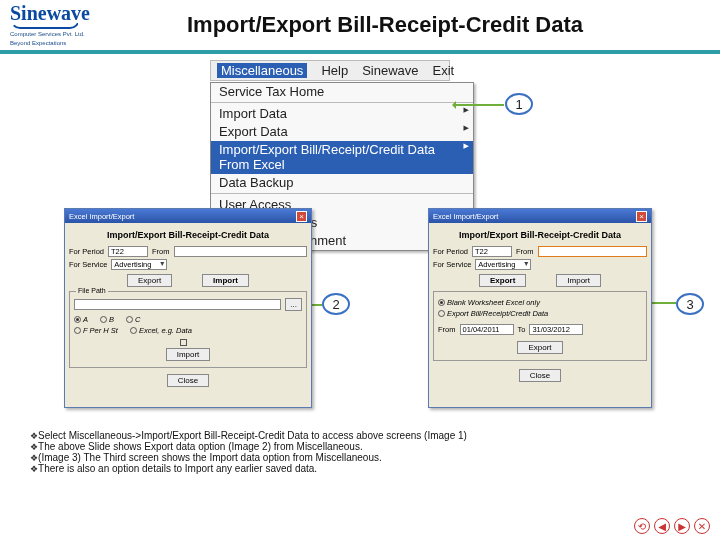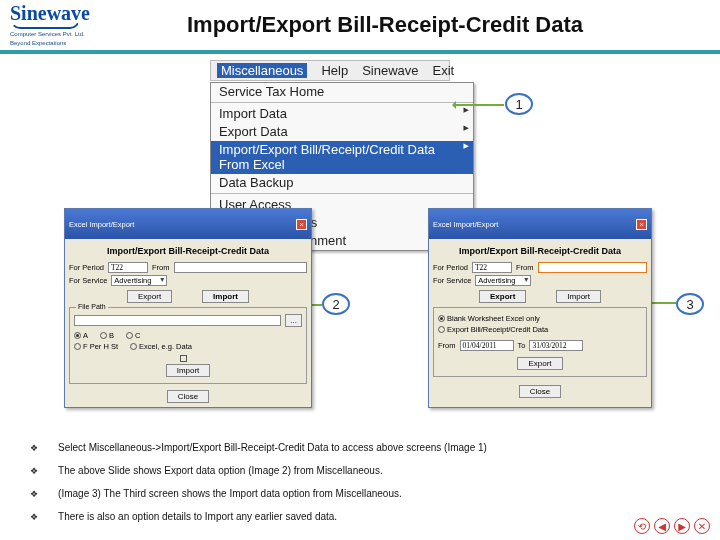--- a/index.html
+++ b/index.html
@@ -103,58 +103,58 @@
   }
   
   .dlg {
     position: absolute;
     border: 1px solid #5b7ab0;
     background: #ece9d8;
     font-size: 7.5px;
     box-shadow: 2px 2px 3px rgba(0,0,0,.3);
   }
   .dlg .tb {
-    height: 30px;
+    height: 14px;
     background: linear-gradient(#4a79d4, #2b54a8);
     color: #fff;
     padding: 1px 4px;
     display: flex; justify-content: space-between; align-items: center;
   }
   .dlg .tb .x {
     width: 11px; height: 11px; background: #d24a3a; border: 1px solid #fff;
     font-size: 8px; line-height: 9px; text-align: center; color: #fff;
   }
   .dlg .body { padding: 4px; }
   .dlg .heading { text-align: center; font-weight: bold; font-size: 9px; margin: 3px 0 6px; }
   .row { display: flex; align-items: center; gap: 4px; margin: 2px 0; }
   .fld { background: #fff; border: 1px solid #888; height: 11px; padding: 0 2px; flex: 1; }
-  .fld.sm { flex: none; width: 40px; font-family: Liberation Serif, serif; }
+  .fld.sm { flex: none; width: 40px; }
   .drop { background: #fff; border: 1px solid #888; height: 11px; width: 56px; padding: 0 2px; position: relative; }
   .drop::after { content: "▾"; position: absolute; right: 2px; top: -1px; font-size: 8px; color: #444; }
   .btn {
     border: 1px solid #888; background: #eee;
     padding: 1px 10px; font-size: 8px; display: inline-block;
   }
   .grp {
     border: 1px solid #999;
     padding: 4px;
     margin-top: 4px;
     position: relative;
   }
   .grp-title { position: absolute; top: -5px; left: 6px; background: #ece9d8; font-size: 7px; padding: 0 2px; }
-  .radio, .chk { display: inline-flex; align-items: center; gap: 2px; margin-right: 8px; }
+  .radio, .chk { display: inline-flex; align-items: center; gap: 2px; margin-right: 8px; font-style: italic; }
   .radio i { width: 7px; height: 7px; border: 1px solid #555; border-radius: 50%; display: inline-block; }
   .radio.on i::after { content:""; width:3px; height:3px; background:#333; display:block; margin:1px; border-radius:50%; }
   .chk i { width: 7px; height: 7px; border: 1px solid #555; display: inline-block; }
   .dlg2 { left: 64px; top: 208px; width: 248px; height: 200px; }
   .dlg3 { left: 428px; top: 208px; width: 224px; height: 200px; }
   .orange-box { border: 1px solid #e07a1a; }
   
   .notes { position: absolute; left: 30px; top: 430px; width: 640px; font-size: 10px; color: #111; }
-  .notes .n { display: flex; gap: 20px; margin: 12px 0; }
+  .notes .n { display: flex; gap: 0; margin: 0 0; }
   .notes .b::before { content: "❖"; font-size: 9px; color: #333; }
   
   .nav {
     position: absolute; right: 10px; bottom: 6px; display: flex; gap: 4px;
   }
   .nav span {
     width: 16px; height: 16px; border: 1px solid #c33; border-radius: 50%;
     display: flex; align-items: center; justify-content: center;
     font-size: 10px; color: #c33; background: #fff;
   }

